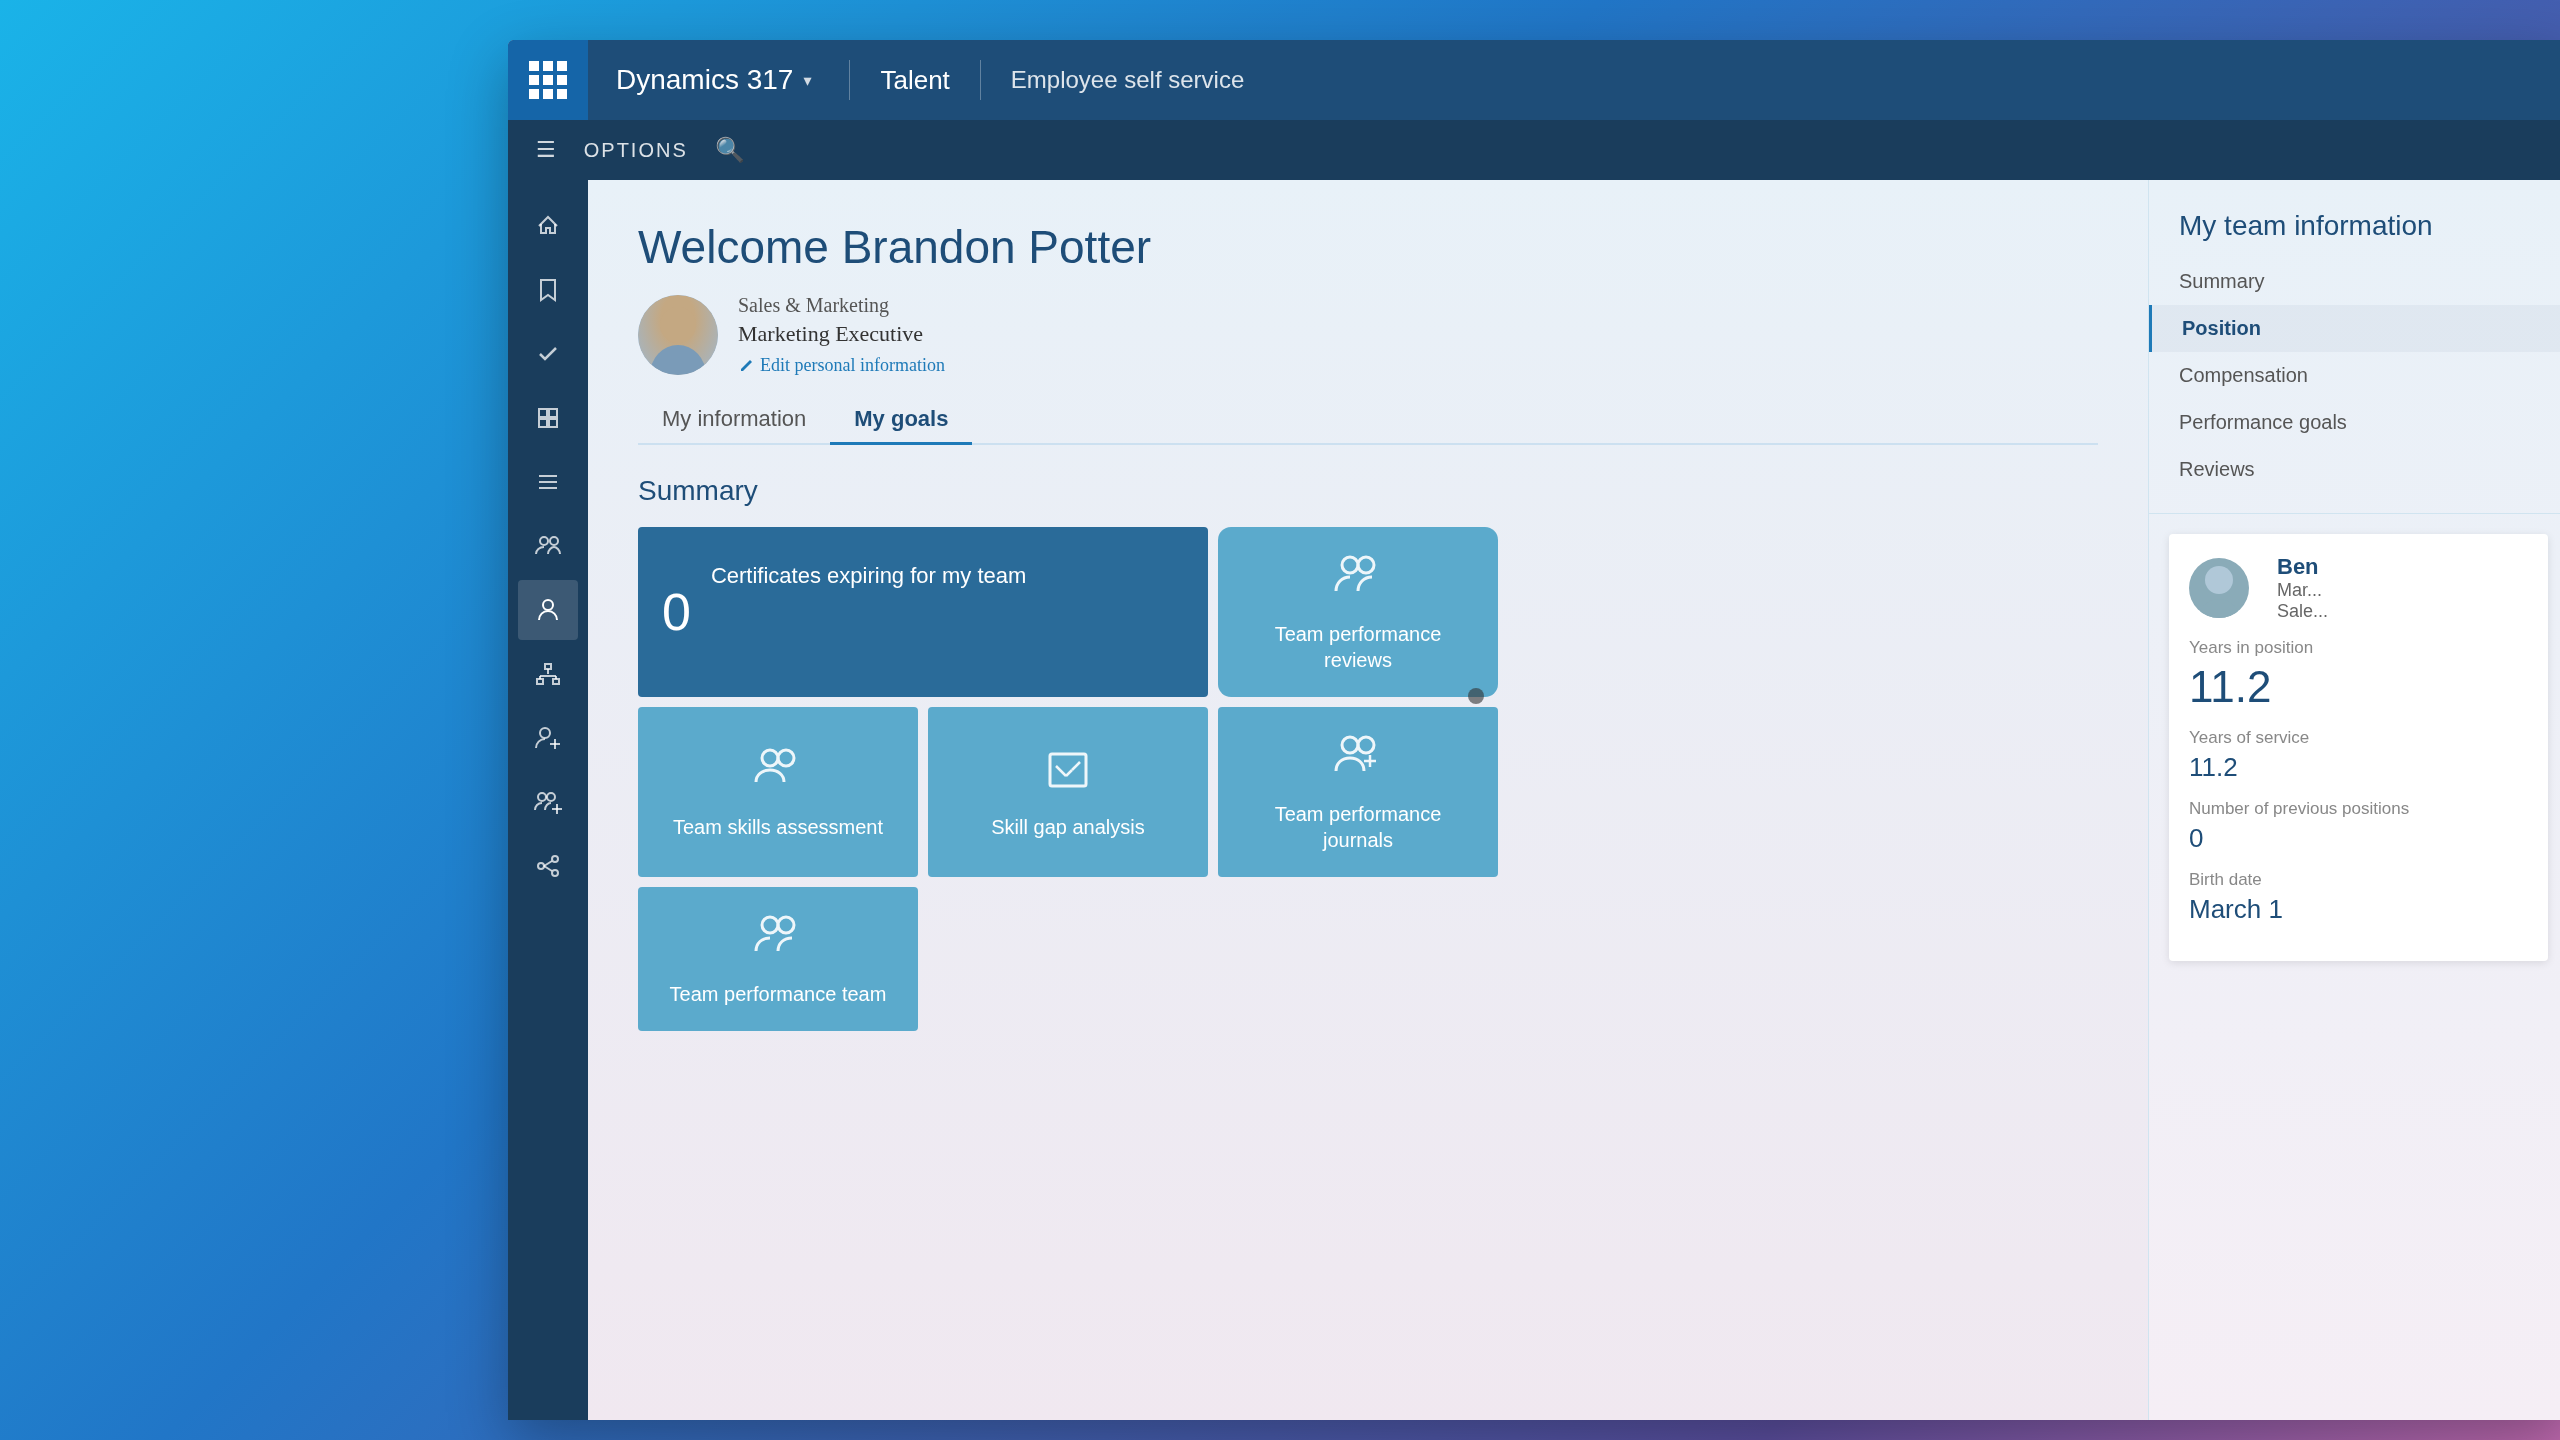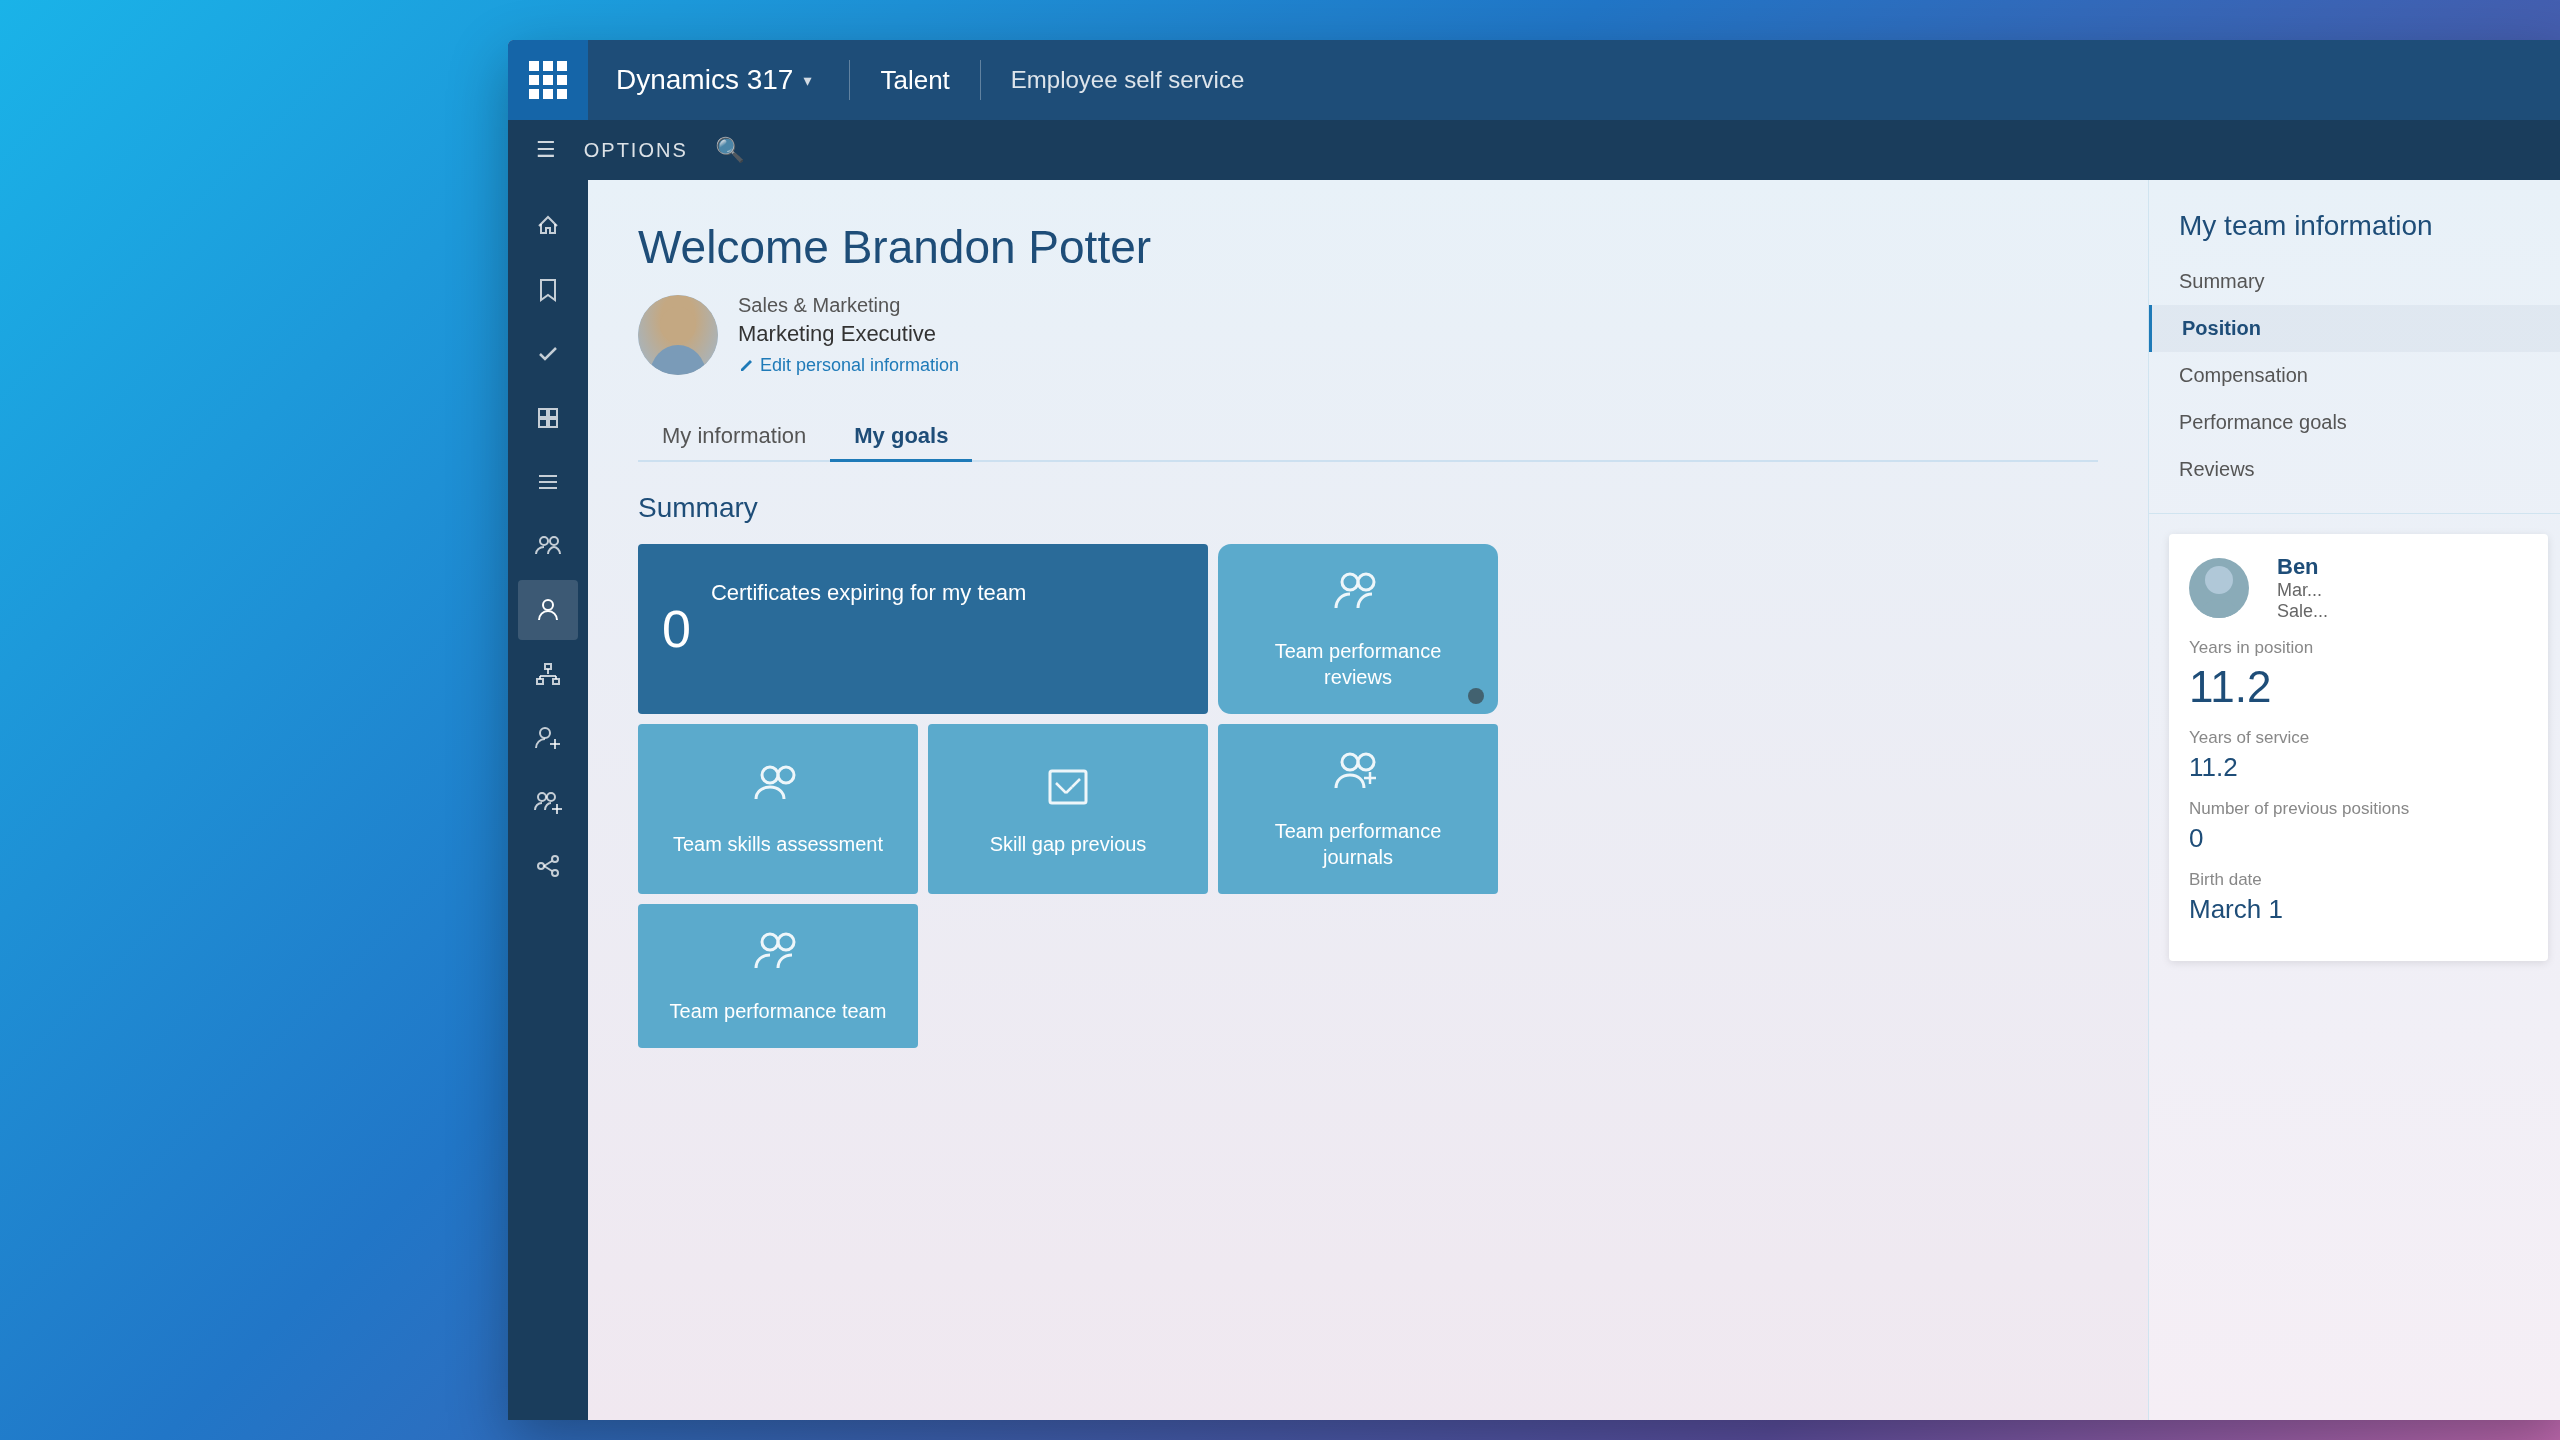--- a/index.html
+++ b/index.html
@@ -182,21 +182,22 @@
       font-size: 46px;
       font-weight: 300;
       color: #1e4d78;
       margin-bottom: 20px;
     }
 
     .user-info {
       display: flex;
       align-items: center;
       gap: 20px;
-      margin-bottom: 37px;
+      margin-bottom: 20px;
+      font-family: Liberation Serif, serif;
     }
 
     .user-avatar {
       width: 80px;
       height: 80px;
       border-radius: 50%;
       background: #9eb8d0;
       overflow: hidden;
       flex-shrink: 0;
       display: flex;
@@ -645,21 +646,21 @@
             <span class="tile-label">Team skills assessment</span>
           </div>
 
           <div class="tile">
             <svg class="tile-svg" viewBox="0 0 52 52">
               <rect x="8" y="10" width="36" height="32" rx="2" fill="none" stroke="white" stroke-width="3"></rect>
               <line x1="14" y1="22" x2="24" y2="32" stroke="white" stroke-width="2.5"></line>
               <line x1="24" y1="32" x2="30" y2="26" stroke="white" stroke-width="2.5"></line>
               <line x1="30" y1="26" x2="38" y2="18" stroke="white" stroke-width="2.5"></line>
             </svg>
-            <span class="tile-label">Skill gap previous</span>
+            <span class="tile-label">Skill gap analysis</span>
           </div>
 
           <div class="tile">
             <svg class="tile-svg" viewBox="0 0 52 52">
               <circle cx="18" cy="14" r="8" fill="none" stroke="white" stroke-width="3"></circle>
               <circle cx="34" cy="14" r="8" fill="none" stroke="white" stroke-width="3"></circle>
               <path d="M4 40c0-8 6-13 14-13s14 5 14 13" fill="none" stroke="white" stroke-width="3"></path>
               <line x1="32" y1="30" x2="44" y2="30" stroke="white" stroke-width="2.5"></line>
               <line x1="38" y1="24" x2="38" y2="36" stroke="white" stroke-width="2.5"></line>
             </svg>

